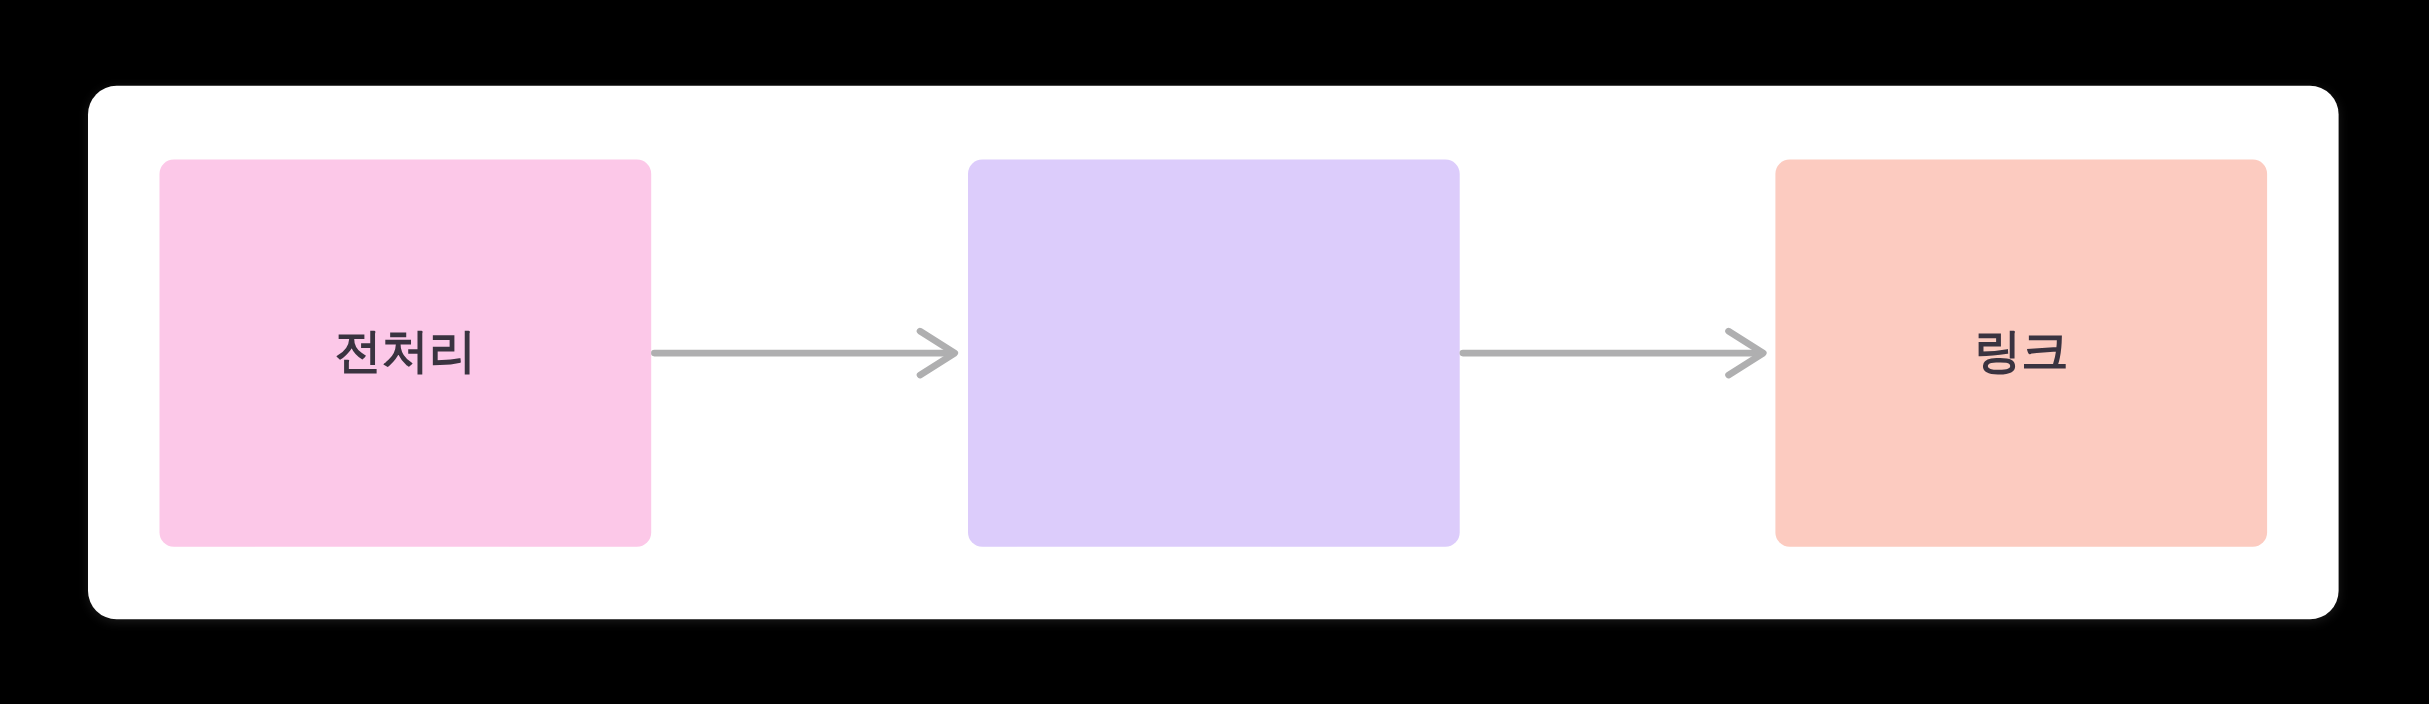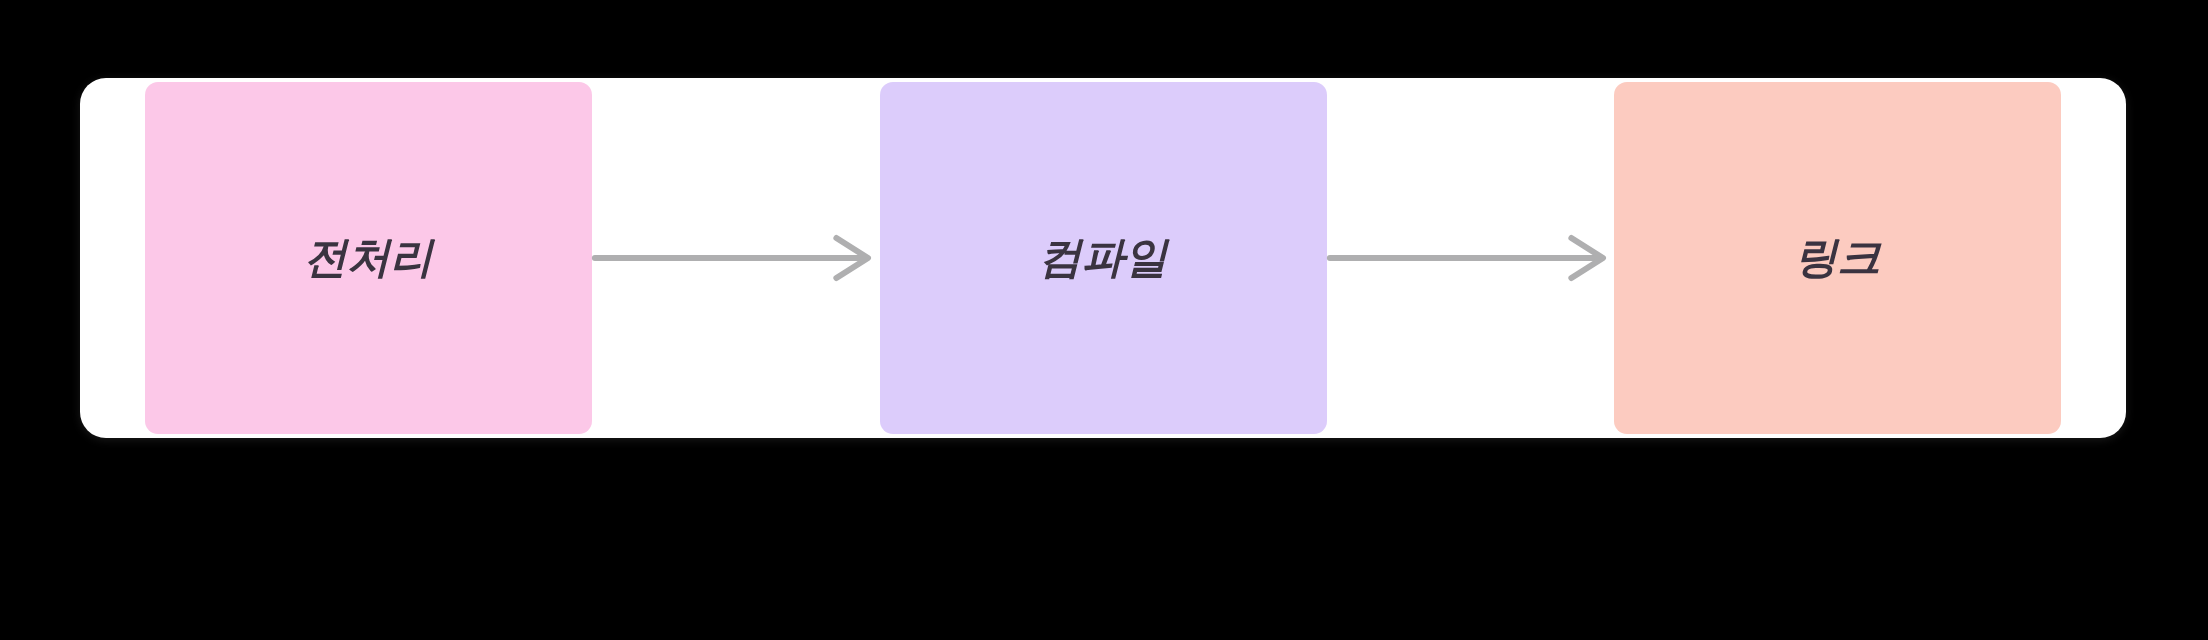--- a/index.html
+++ b/index.html
@@ -20,26 +20,25 @@
     height: 640px;
     background: #000000;
   }
 
   
   #flow-card {
     position: absolute;
     left: 80px;
     top: 78px;
     width: 2046px;
-    height: 360px;
+    height: 485px;
     background: #FFFFFF;
     border-radius: 26px;
     box-shadow: 0 2px 10px rgba(255,255,255,0.10);
     box-sizing: border-box;
-    font-style: italic;
   }
 
   
   #flow-row {
     position: absolute;
     left: 0;
     top: 0;
     width: 100%;
     height: 100%;
     display: flex;
@@ -113,21 +112,20 @@
       </div>
 
       <div class="connector">
         <svg viewBox="0 0 200 52" preserveAspectRatio="none">
           <line x1="2" y1="26" x2="188" y2="26" stroke="#AFAFB0" stroke-width="6" stroke-linecap="round" vector-effect="non-scaling-stroke"></line>
           <polyline points="170,6 192,26 170,46" fill="none" stroke="#AFAFB0" stroke-width="6" stroke-linecap="round" stroke-linejoin="round" vector-effect="non-scaling-stroke"></polyline>
         </svg>
       </div>
 
       <div class="stage-box" style="background:#DCCCFB;">
-        <div class="stage-label-ko">컴파일</div>
       </div>
 
       <div class="connector">
         <svg viewBox="0 0 200 52" preserveAspectRatio="none">
           <line x1="2" y1="26" x2="188" y2="26" stroke="#AFAFB0" stroke-width="6" stroke-linecap="round" vector-effect="non-scaling-stroke"></line>
           <polyline points="170,6 192,26 170,46" fill="none" stroke="#AFAFB0" stroke-width="6" stroke-linecap="round" stroke-linejoin="round" vector-effect="non-scaling-stroke"></polyline>
         </svg>
       </div>
 
       <div class="stage-box" style="background:#FCCBC0;gap:28px;">

